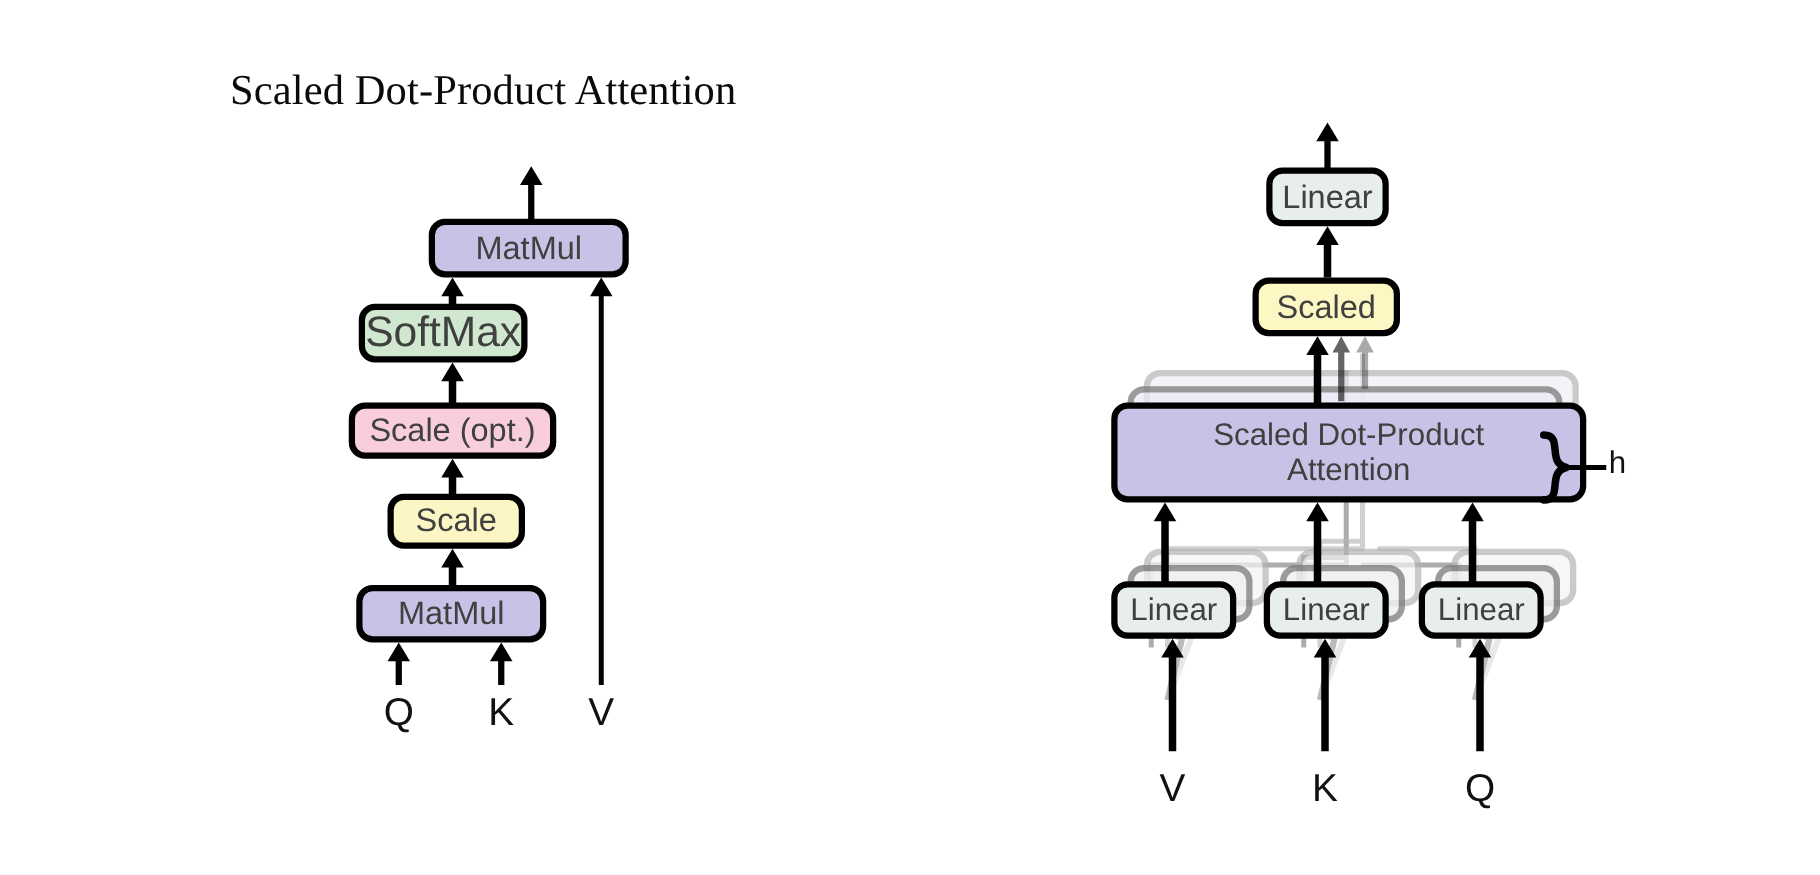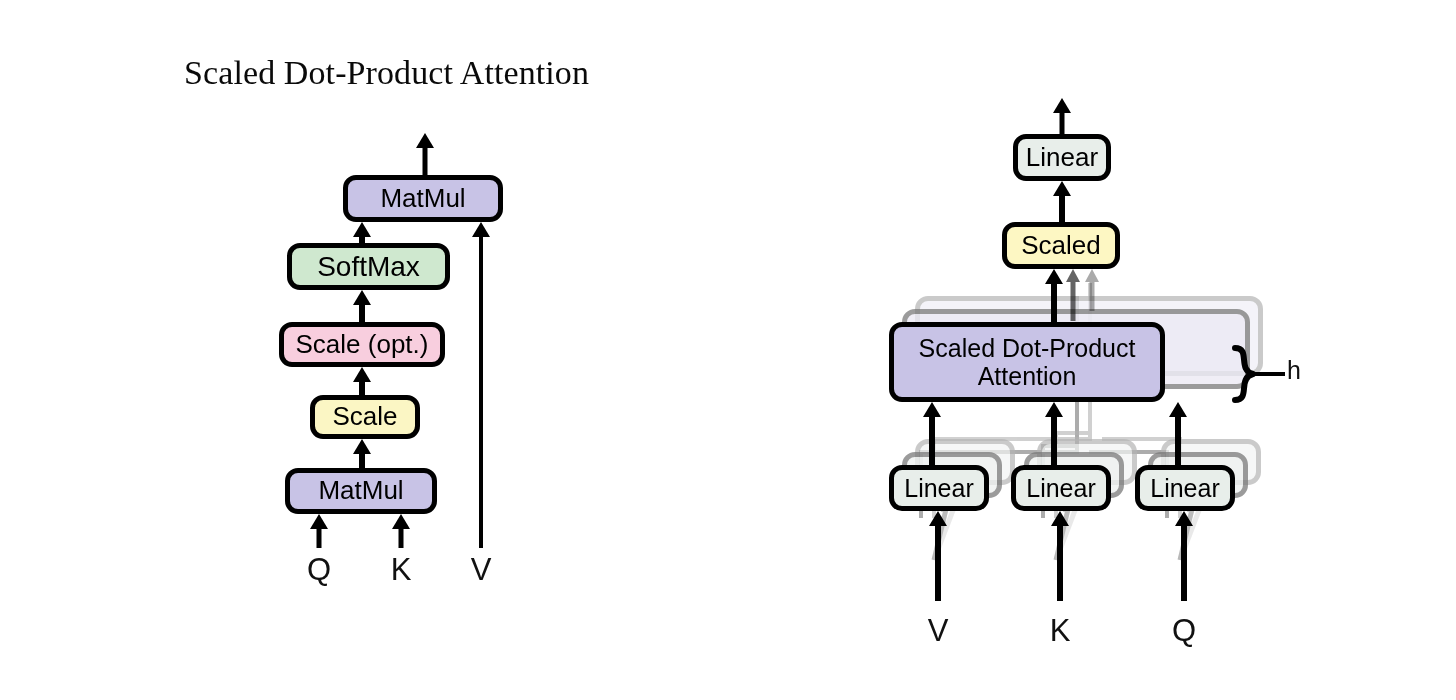--- a/index.html
+++ b/index.html
@@ -36,21 +36,21 @@
   
   .node {
     position: absolute;
     box-sizing: border-box;
     border: 5px solid #000000;
     border-radius: 13px;
     display: flex;
     align-items: center;
     justify-content: center;
     text-align: center;
-    color: #000000;
+    color: #404040;
     font-family: "Liberation Sans", sans-serif;
     line-height: 1.12;
     white-space: pre-line;
     z-index: 6;
   }
   .node.ghost {
     z-index: 2;
     border-color: #000;
   }
 
@@ -125,22 +125,22 @@
     <div class="node" style="left:302px; top:175px; width:160px; height:47px;
                 background:#c8c3e6; font-size:26px;">
       <span>MatMul</span>
     </div>
 
     <div class="arrow" style="left:310px; top:222px; width:22px; height:40px;">
       <div class="head"></div>
       <div class="shaft" style="top:13px; width:6px; height:27px;"></div>
     </div>
 
-    <div class="node" style="left:246px; top:243px; width:163px; height:47px;
-                background:#cfe8cf; font-size:28px;">
+    <div class="node" style="left:246px; top:243px; width:135px; height:47px;
+                background:#cfe8cf; font-size:34px;">
       <span>SoftMax</span>
     </div>
 
     <div class="arrow" style="left:310px; top:290px; width:22px; height:36px;">
       <div class="head"></div>
       <div class="shaft" style="top:13px; width:6px; height:23px;"></div>
     </div>
 
     <div class="node" style="left:238px; top:322px; width:166px; height:45px;
                 background:#f8cede; font-size:26px;">
@@ -234,21 +234,21 @@
     </div>
     <div class="arrow" style="left:1042px; top:269px; width:18px; height:42px; opacity:0.33;">
       <div class="head" style="border-left-width:7px; border-right-width:7px; border-bottom-width:13px;"></div>
       <div class="shaft" style="top:11px; width:5px; height:31px;"></div>
     </div>
 
     <div class="node ghost" style="left:874px; top:296px; width:348px; height:80px;
                 background:#f0eff7; border-color:#b4b4b4; opacity:0.7; z-index:2;"></div>
     <div class="node ghost" style="left:861px; top:309px; width:348px; height:80px;
                 background:#ebe9f4; border-color:#7a7a7a; opacity:0.75; z-index:3;"></div>
-    <div class="node" style="left:848px; top:322px; width:276px; height:80px;
+    <div class="node" style="left:848px; top:322px; width:380px; height:80px;
                 background:#c8c3e6; font-size:25px; z-index:6;">
       <span>Scaled Dot-Product
 Attention</span>
     </div>
 
     <svg id="h-brace" style="left:1186px; top:326px;" width="70" height="80" viewBox="0 0 70 80">
       <path d="M 8,74 C 24,74 10,52 26,48 C 10,44 24,22 8,22" fill="none" stroke="#000" stroke-width="6" stroke-linecap="round" stroke-linejoin="round" transform="translate(0,0) rotate(0)"></path>
       <line x1="28" y1="48" x2="58" y2="48" stroke="#000" stroke-width="4"></line>
     </svg>
     <div id="h-label" style="left:1246px; top:356px;">h</div>

